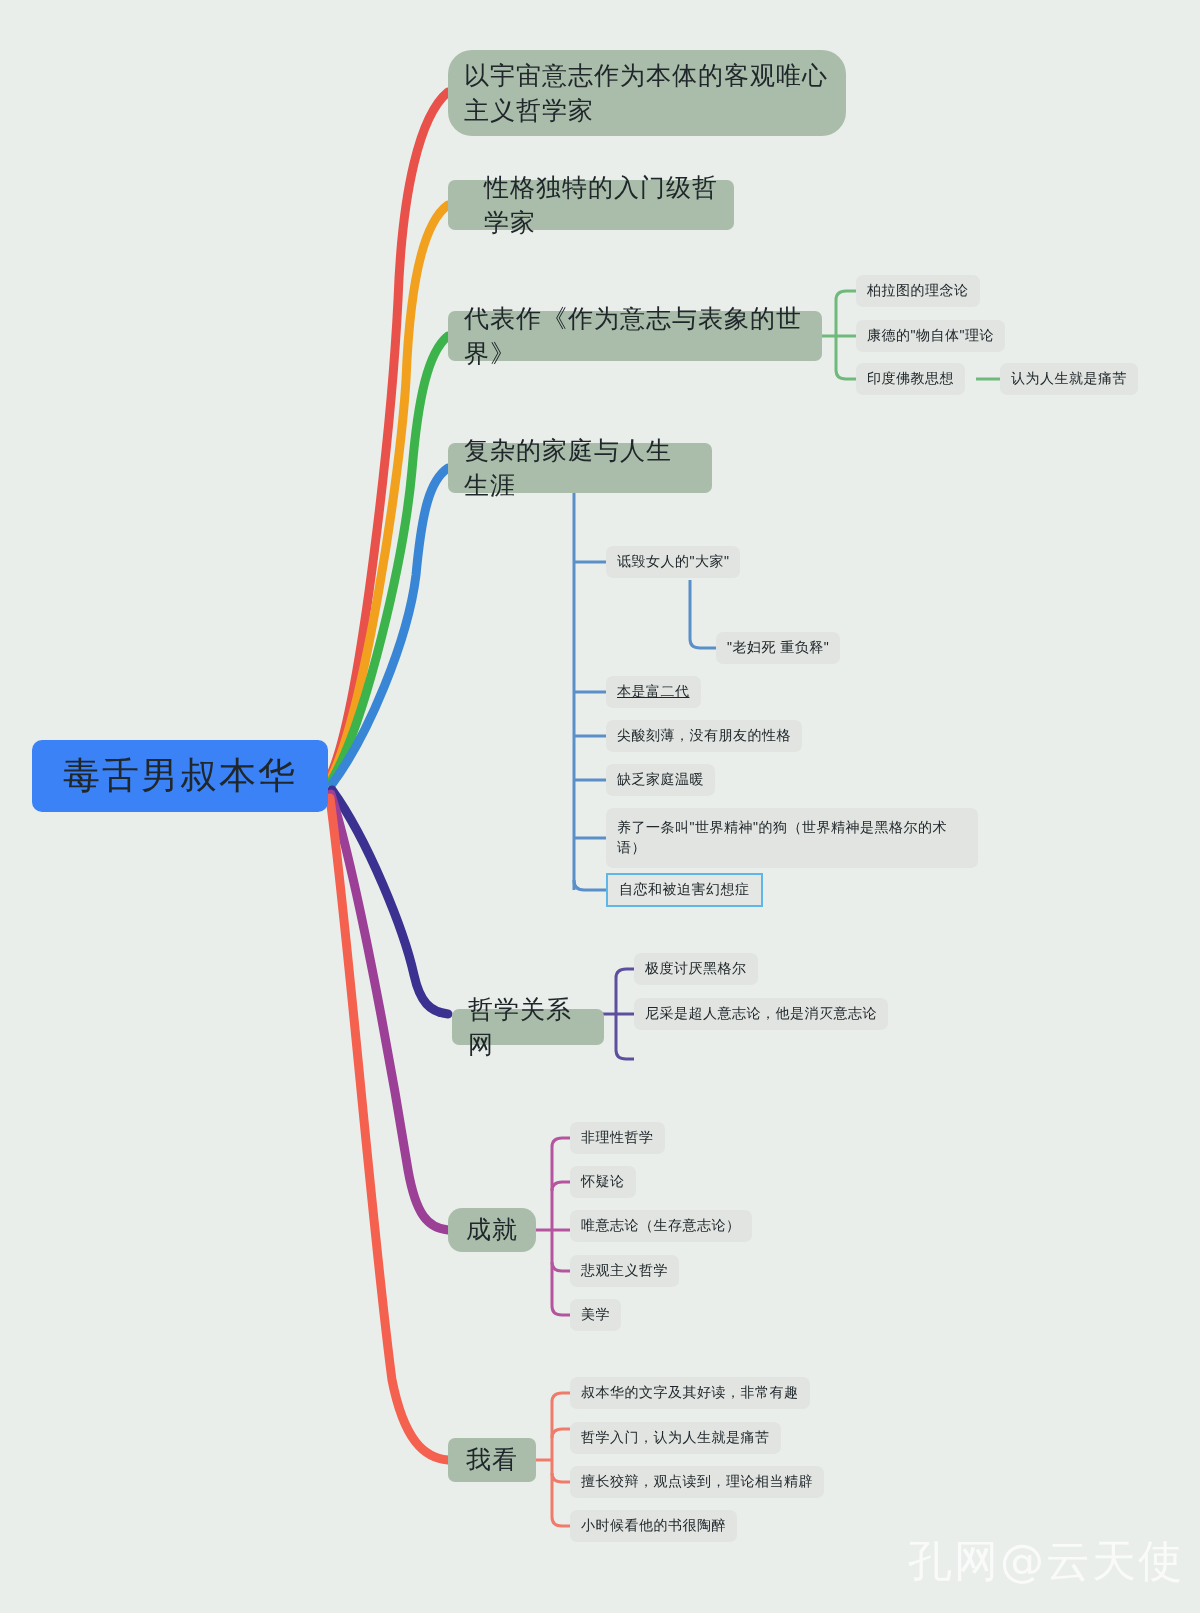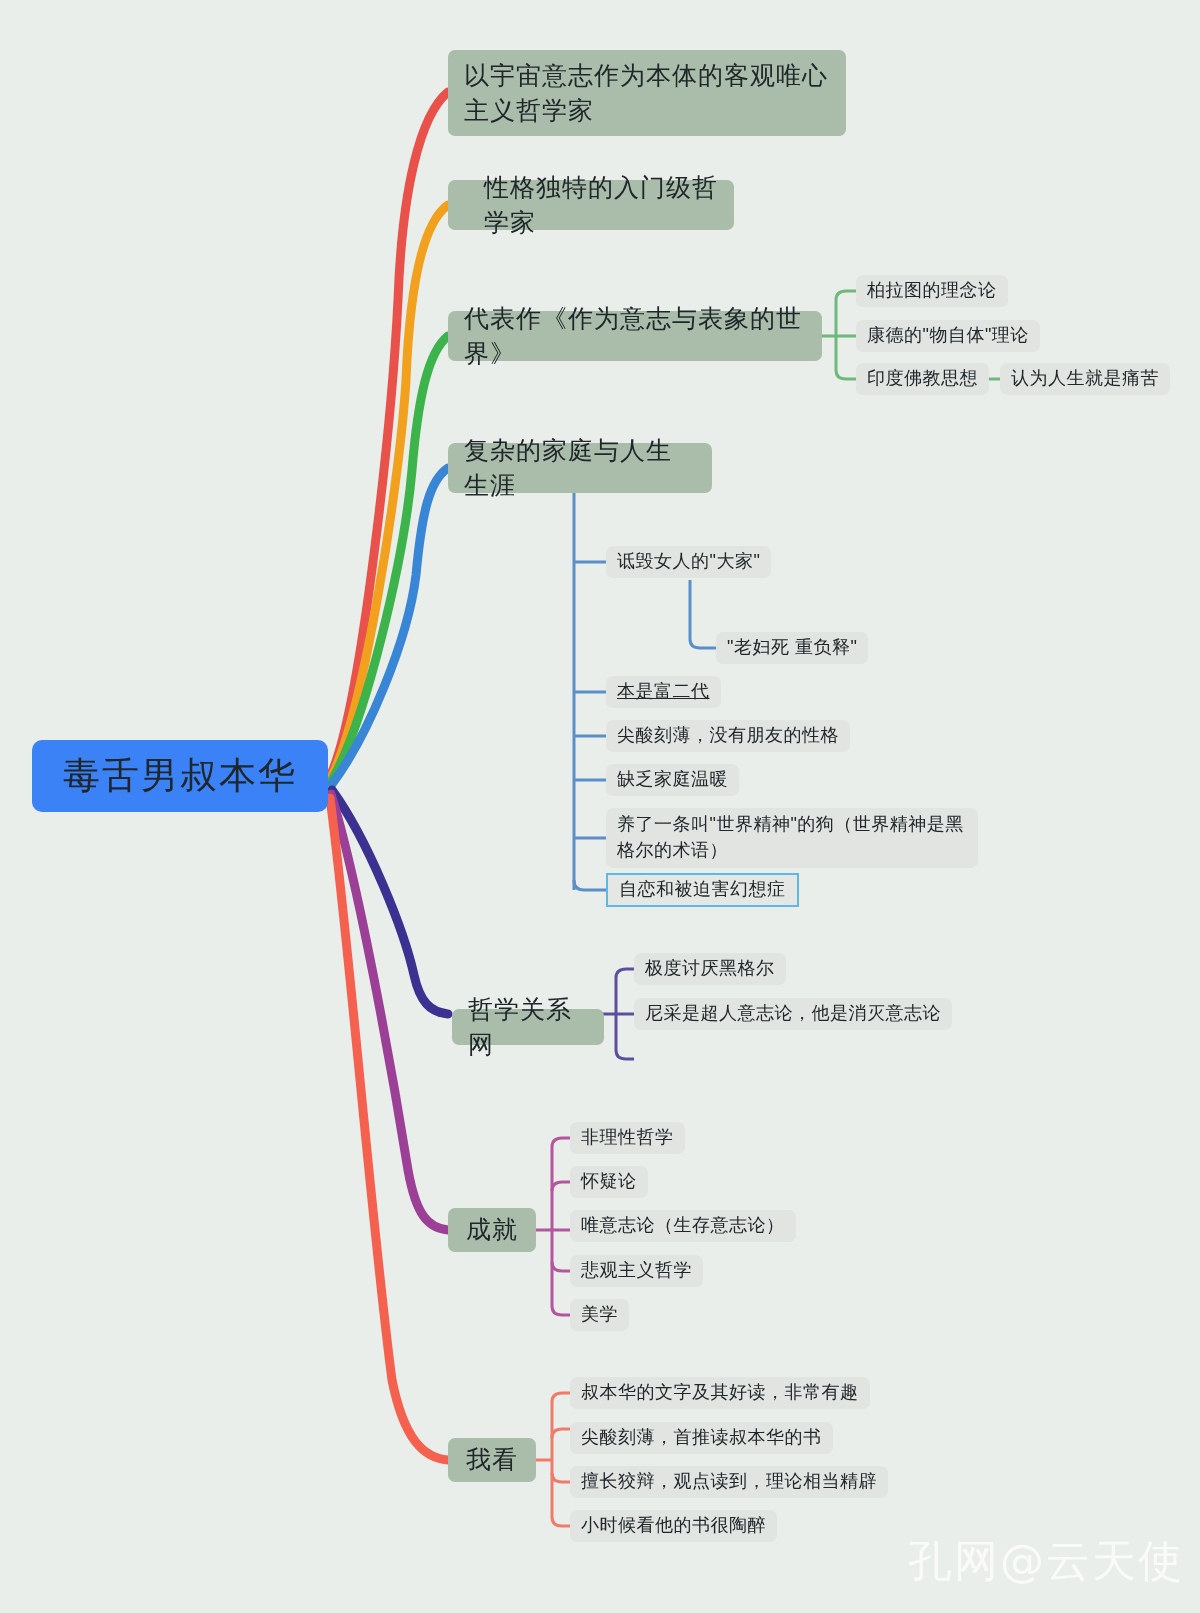--- a/index.html
+++ b/index.html
@@ -33,21 +33,21 @@
     background:#a9bdaa;
     border-radius:7px;
     font-size:25px;
     padding:10px 16px;
     letter-spacing:1px;
   }
   
   .n-leaf{
     background:#e1e4e1;
     border-radius:7px;
-    font-size:18px;
+    font-size:14px;
     padding:7px 11px;
     letter-spacing:.5px;
   }
   .n-sel{
     border:2px solid #5fb7e8;
     border-radius:0;
     background:#e4e7e4;
   }
   .watermark{
     position:absolute;
@@ -110,21 +110,21 @@
 
     <path d="M536,1460 L552,1460" fill="none" stroke="#ef7b6a" stroke-width="3"></path>
     <path d="M552,1460 L552,1402 Q552,1393 562,1393 L570,1393" fill="none" stroke="#ef7b6a" stroke-width="3"></path>
     <path d="M552,1438 Q552,1429 562,1429 L570,1429" fill="none" stroke="#ef7b6a" stroke-width="3"></path>
     <path d="M552,1473 Q552,1482 562,1482 L570,1482" fill="none" stroke="#ef7b6a" stroke-width="3"></path>
     <path d="M552,1460 L552,1517 Q552,1526 562,1526 L570,1526" fill="none" stroke="#ef7b6a" stroke-width="3"></path>
   </svg>
 
   <div class="node n-root" style="left:32px;top:740px;width:296px;height:72px;justify-content:center;">毒舌男叔本华</div>
 
-  <div class="node n-l1" style="left:448px;top:50px;width:398px;height:86px;">以宇宙意志作为本体的客观唯心主义哲学家</div>
+  <div class="node n-l1" style="left:448px;top:50px;width:398px;height:86px;border-radius:24px;">以宇宙意志作为本体的客观唯心主义哲学家</div>
 
   <div class="node n-l1" style="left:448px;top:180px;width:286px;height:50px;padding-left:36px;">性格独特的入门级哲学家</div>
 
   <div class="node n-l1" style="left:448px;top:311px;width:374px;height:50px;">代表作《作为意志与表象的世界》</div>
   <div class="node n-leaf" style="left:856px;top:275px;height:32px;">柏拉图的理念论</div>
   <div class="node n-leaf" style="left:856px;top:320px;height:32px;">康德的"物自体"理论</div>
   <div class="node n-leaf" style="left:856px;top:363px;height:32px;">印度佛教思想</div>
   <div class="node n-leaf" style="left:1000px;top:363px;height:32px;">认为人生就是痛苦</div>
 
   <div class="node n-l1" style="left:448px;top:443px;width:264px;height:50px;">复杂的家庭与人生生涯</div>
@@ -133,27 +133,27 @@
   <div class="node n-leaf" style="left:606px;top:676px;height:32px;text-decoration:underline;">本是富二代</div>
   <div class="node n-leaf" style="left:606px;top:720px;height:32px;">尖酸刻薄，没有朋友的性格</div>
   <div class="node n-leaf" style="left:606px;top:764px;height:32px;">缺乏家庭温暖</div>
   <div class="node n-leaf" style="left:606px;top:808px;width:372px;height:60px;">养了一条叫"世界精神"的狗（世界精神是黑格尔的术语）</div>
   <div class="node n-leaf n-sel" style="left:606px;top:873px;height:34px;">自恋和被迫害幻想症</div>
 
   <div class="node n-l1" style="left:452px;top:993px;width:152px;height:36px;margin-top:16px;">哲学关系网</div>
   <div class="node n-leaf" style="left:634px;top:953px;height:32px;">极度讨厌黑格尔</div>
   <div class="node n-leaf" style="left:634px;top:998px;height:32px;">尼采是超人意志论，他是消灭意志论</div>
 
-  <div class="node n-l1" style="left:448px;top:1208px;width:88px;height:44px;justify-content:center;">成就</div>
+  <div class="node n-l1" style="left:448px;top:1208px;width:88px;height:44px;justify-content:center;border-radius:14px;">成就</div>
   <div class="node n-leaf" style="left:570px;top:1122px;height:32px;">非理性哲学</div>
   <div class="node n-leaf" style="left:570px;top:1166px;height:32px;">怀疑论</div>
   <div class="node n-leaf" style="left:570px;top:1210px;height:32px;">唯意志论（生存意志论）</div>
   <div class="node n-leaf" style="left:570px;top:1255px;height:32px;">悲观主义哲学</div>
   <div class="node n-leaf" style="left:570px;top:1299px;height:32px;">美学</div>
 
   <div class="node n-l1" style="left:448px;top:1438px;width:88px;height:44px;justify-content:center;">我看</div>
   <div class="node n-leaf" style="left:570px;top:1377px;height:32px;">叔本华的文字及其好读，非常有趣</div>
-  <div class="node n-leaf" style="left:570px;top:1422px;height:32px;">尖酸刻薄，首推读叔本华的书</div>
+  <div class="node n-leaf" style="left:570px;top:1422px;height:32px;">哲学入门，认为人生就是痛苦</div>
   <div class="node n-leaf" style="left:570px;top:1466px;height:32px;">擅长狡辩，观点读到，理论相当精辟</div>
   <div class="node n-leaf" style="left:570px;top:1510px;height:32px;">小时候看他的书很陶醉</div>
 
   <div class="watermark">孔网@云天使</div>
 </div>
 
 </body></html>

